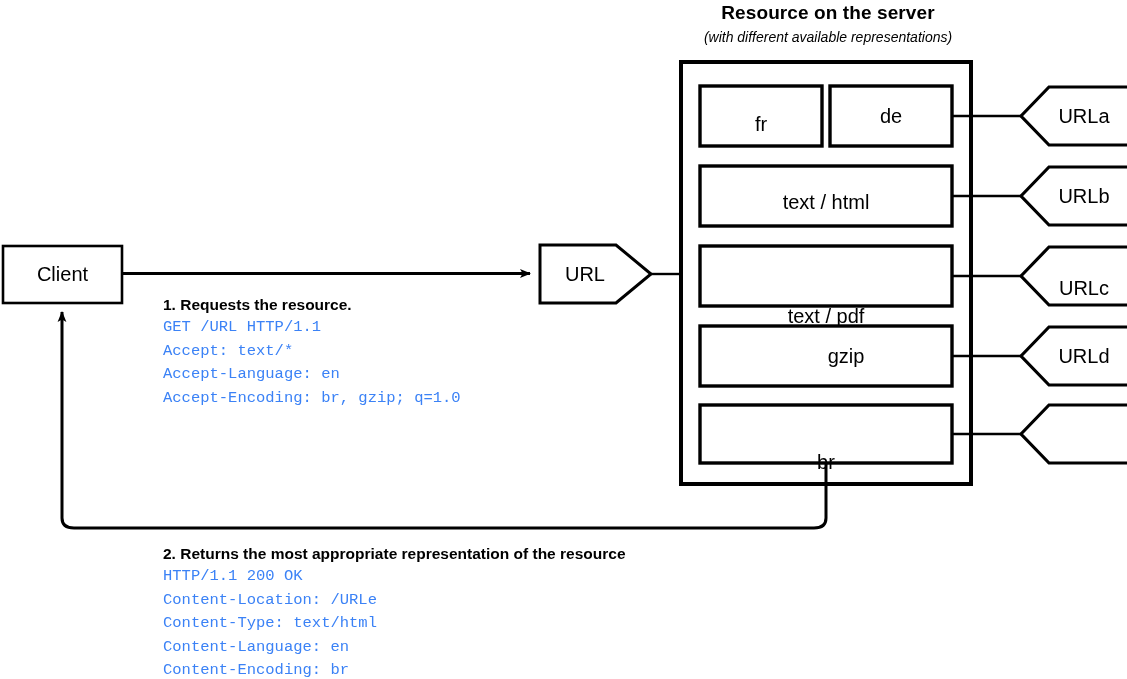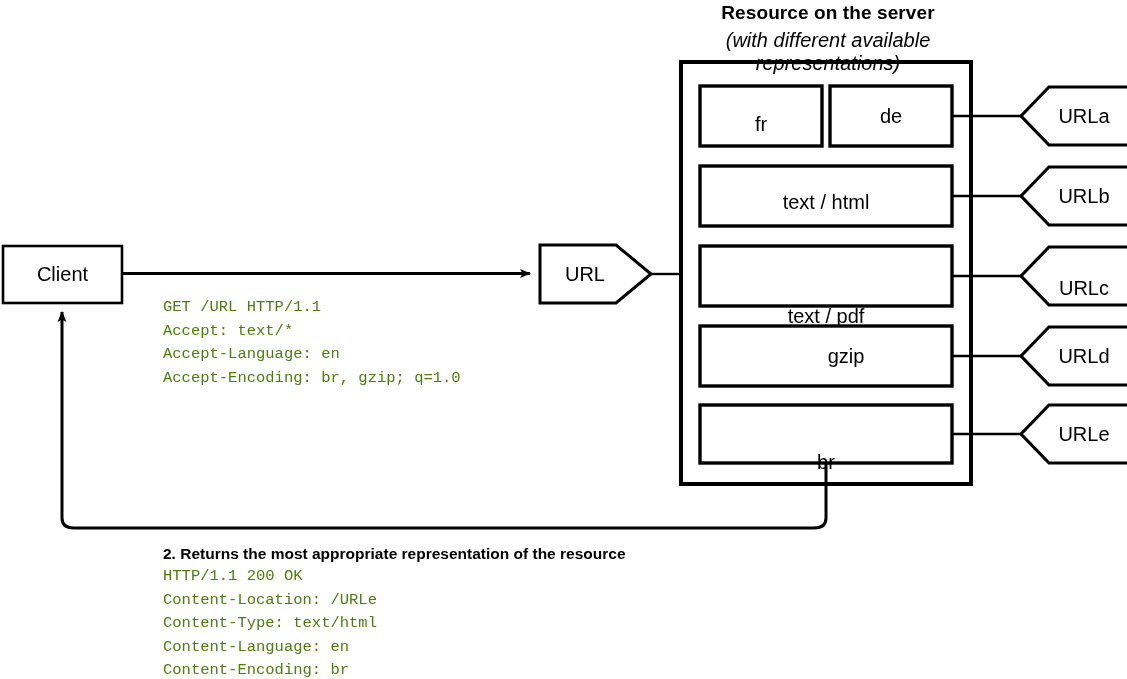--- a/index.html
+++ b/index.html
@@ -44,21 +44,21 @@
     font-size: 19px;
     font-weight: bold;
     letter-spacing: 0.1px;
   }
   .server-subtitle {
     position: absolute;
     left: 655px;
     top: 29px;
     width: 346px;
     text-align: center;
-    font-size: 20px;
+    font-size: 14px;
     font-style: italic;
   }
   
   .node-text {
     font-size: 20px;
     font-weight: normal;
   }
   .url-text {
     font-size: 20px;
   }
@@ -69,21 +69,21 @@
   .msg-heading {
     font-size: 15.5px;
     font-weight: bold;
     margin: 0 0 2px 0;
     white-space: nowrap;
   }
   .msg-line {
     font-family: "Liberation Mono", "DejaVu Sans Mono", monospace;
     font-size: 15.5px;
     line-height: 23.5px;
-    color: #4d7c0f;
+    color: #3b82f6;
     white-space: pre;
   }
 </style>
 </head>
 <body>
 
 <div id="canvas">
 
   <svg class="svg-layer" viewBox="0 0 1127 679">
     <defs>
@@ -142,23 +142,23 @@
   <div class="lbl node-text" style="left:830px; top:86px; width:122px; height:60px;">de</div>
   <div class="lbl node-text" style="left:700px; top:166px; width:252px; height:72px;">text / html</div>
   <div class="lbl node-text" style="left:700px; top:246px; width:252px; height:60px;margin-top:40px;">text / pdf</div>
   <div class="lbl node-text" style="left:700px; top:326px; width:252px; height:60px;padding-left:20px;">gzip</div>
   <div class="lbl node-text" style="left:700px; top:405px; width:252px; height:58px;margin-top:28px;">br</div>
 
   <div class="lbl url-text" style="left:1046px; top:87px; width:76px; height:58px;">URLa</div>
   <div class="lbl url-text" style="left:1046px; top:167px; width:76px; height:58px;">URLb</div>
   <div class="lbl url-text" style="left:1046px; top:259px; width:76px; height:58px;">URLc</div>
   <div class="lbl url-text" style="left:1046px; top:327px; width:76px; height:58px;">URLd</div>
-  <div class="lbl url-text" style="left:1046px; top:405px; width:76px; height:58px;">URLe</div>
 
   <div class="msg-block" style="left:163px; top:296px;">
+    <div class="msg-heading">1. Requests the resource.</div>
     <div class="msg-line">GET /URL HTTP/1.1</div>
     <div class="msg-line">Accept: text/*</div>
     <div class="msg-line">Accept-Language: en</div>
     <div class="msg-line">Accept-Encoding: br, gzip; q=1.0</div>
   </div>
 
   <div class="msg-block" style="left:163px; top:545px;">
     <div class="msg-heading">2. Returns the most appropriate representation of the resource</div>
     <div class="msg-line">HTTP/1.1 200 OK</div>
     <div class="msg-line">Content-Location: /URLe</div>

